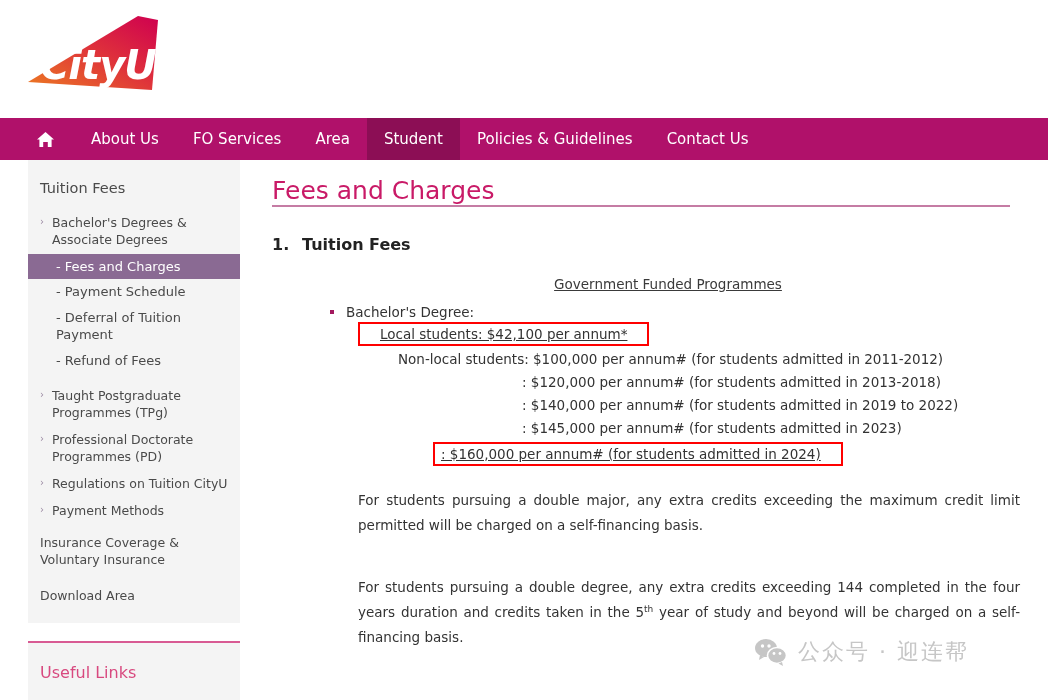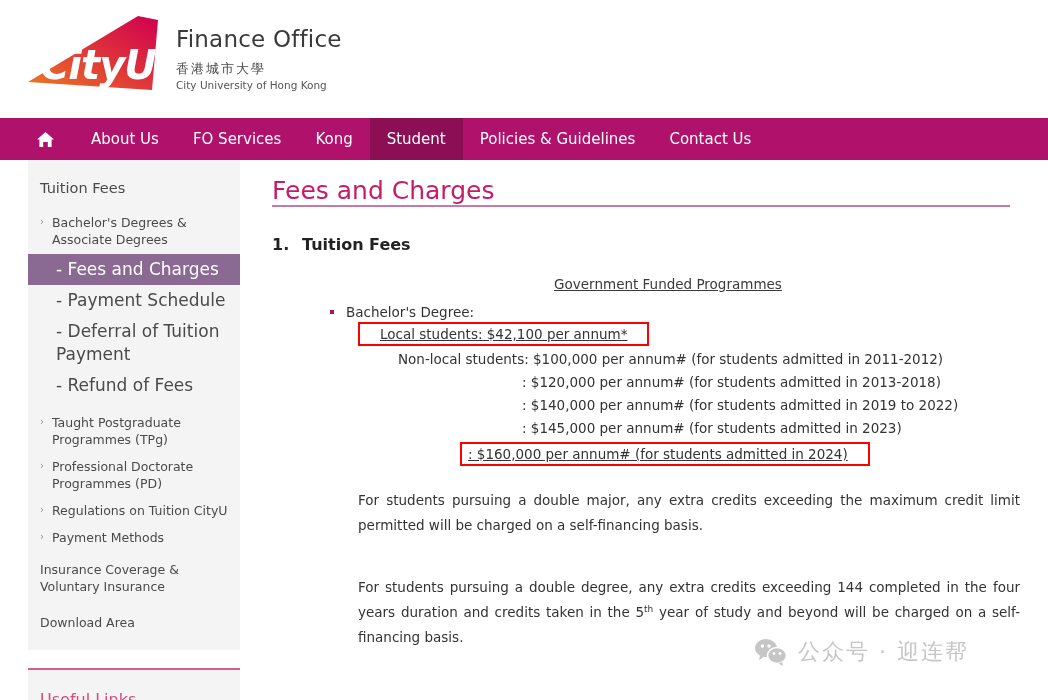--- a/index.html
+++ b/index.html
@@ -136,21 +136,21 @@
     line-height: 1.35;
     font-family: "DejaVu Sans", sans-serif;
   }
   .side-link .arrow {
     position: absolute;
     left: 12px; top: 5px;
     color: #9b8aa3;
     font-size: 10px;
   }
   .side-sub {
-    font-size: 17px;
+    font-size: 13px;
     color: #4a4a4a;
     padding: 4px 10px 4px 28px;
     line-height: 1.35;
     font-family: "DejaVu Sans", sans-serif;
   }
   .side-sub.active {
     background: #8a6a93;
     color: #ffffff;
   }
   .side-plain {
@@ -254,21 +254,21 @@
   .fee-line.boxed {
     border: 2px solid #ff0000;
     display: inline-block;
     padding: 1px 20px;
     margin: 2px 0;
     line-height: 1.35;
     text-decoration: underline;
   }
   .fee-line.indent-colon { padding-left: 124px; }
   .fee-line.boxed.indent-colon {
-    margin-left: 102px;
+    margin-left: 75px;
     padding-left: 6px;
   }
   .para {
     padding-left: 46px;
     padding-right: 4px;
     font-size: 13.5px;
     color: #333;
     line-height: 1.85;
     text-align: justify;
     margin-top: 20px;
@@ -307,36 +307,31 @@
         <linearGradient id="lg" x1="0" y1="1" x2="1" y2="0">
           <stop offset="0%" stop-color="#ec7a22"></stop>
           <stop offset="55%" stop-color="#de2f3c"></stop>
           <stop offset="100%" stop-color="#cf0050"></stop>
         </linearGradient>
       </defs>
       <path d="M6 70 L116 4 L136 8 L130 78 Z" fill="url(#lg)"></path>
     </svg>
     <div id="logo-wordmark">CityU</div>
   </div>
-  <div id="header-titles">
-    <div id="office-name">Finance Office</div>
-    <div id="uni-name-zh">香港城市大學</div>
-    <div id="uni-name-en">City University of Hong Kong</div>
-  </div>
 </div>
 
 <div id="main-nav">
   <div class="navitem home">
     <svg class="home-icon-svg" width="19" height="17" viewBox="0 0 19 17">
       <path d="M9.5 1 L18 8.5 L15.6 8.5 L15.6 16 L11.8 16 L11.8 11 L7.2 11 L7.2 16 L3.4 16 L3.4 8.5 L1 8.5 Z" fill="#ffffff"></path>
     </svg>
   </div>
   <div class="navitem">About Us</div>
   <div class="navitem">FO Services</div>
-  <div class="navitem">Kong</div>
+  <div class="navitem">Area</div>
   <div class="navitem active">Student</div>
   <div class="navitem">Policies &amp; Guidelines</div>
   <div class="navitem">Contact Us</div>
 </div>
 
 <div id="sidebar">
   <div class="side-panel">
     <div id="sidebar-heading">Tuition Fees</div>
 
     <div class="side-link">

